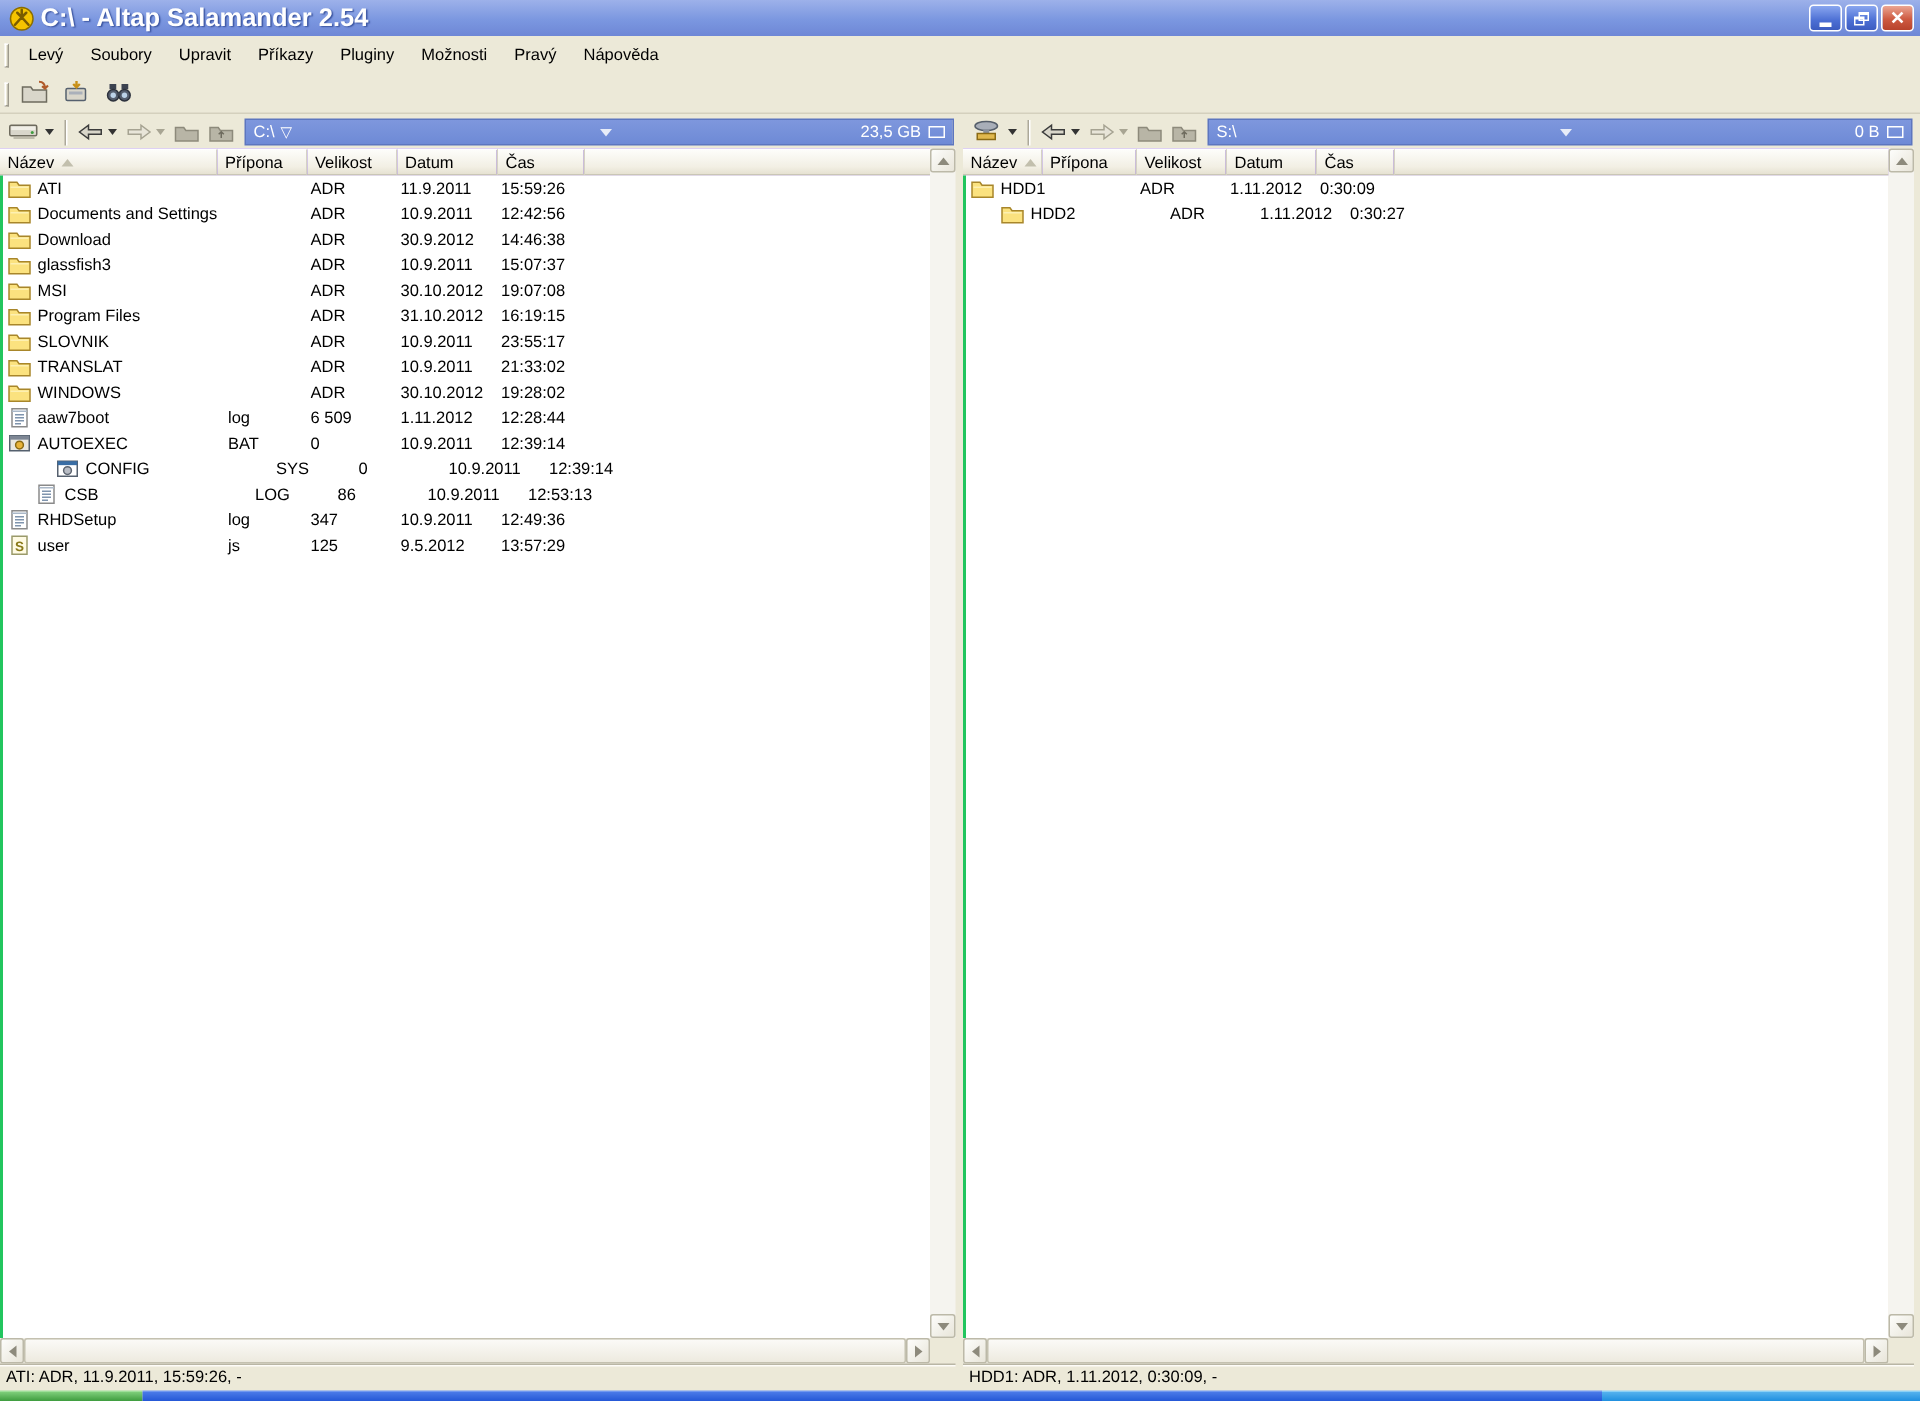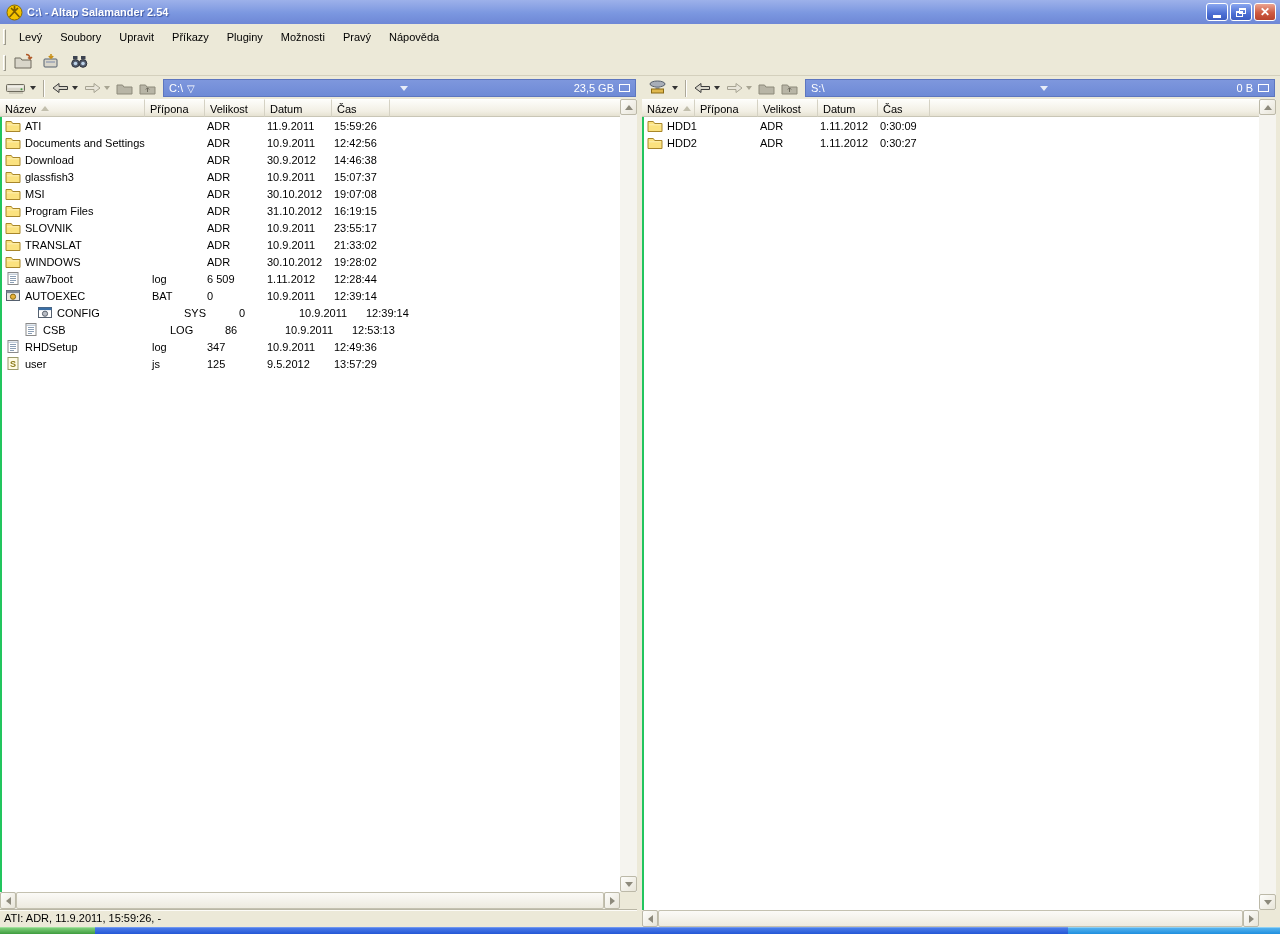--- a/index.html
+++ b/index.html
@@ -5,21 +5,21 @@
   * { margin:0; padding:0; box-sizing:border-box; }
   html,body { width:1280px; height:934px; overflow:hidden; }
   body { font-family:"Liberation Sans", sans-serif; font-size:11px; background:#ece9d8; color:#000; }
   .window { width:1280px; height:934px; display:flex; flex-direction:column; background:#ece9d8; }
 
   
   .titlebar { height:24px; flex:0 0 24px; display:flex; align-items:center;
     background:linear-gradient(#9db1ea 0%, #7b97e0 55%, #6e87d6 100%);
     padding:0 4px; }
   .title-icon { width:17px; height:17px; margin:0 4px 0 2px; flex:0 0 auto; }
-  .title-text { color:#fff; font-weight:bold; font-size:11px; text-shadow:1px 1px 1px #3a54a0; flex:1;
+  .title-text { color:#fff; font-weight:bold; font-size:17px; text-shadow:1px 1px 1px #3a54a0; flex:1;
     white-space:nowrap; overflow:hidden; }
   .tb-btns { display:flex; gap:2px; }
   .tbtn { width:22px; height:18px; border-radius:3px; border:1px solid #fff;
     display:flex; align-items:center; justify-content:center; cursor:default; }
   .tbtn.blue { background:linear-gradient(#89a6ef, #4c6fd4 60%, #3c5cc0); }
   .tbtn.red  { background:linear-gradient(#eba592, #ce5a41 55%, #b8432c); }
   .glyph-min { width:8px; height:3px; background:#fff; margin-top:8px; }
   .glyph-restore { position:relative; width:10px; height:9px; }
   .glyph-restore .r1 { position:absolute; right:0; top:0; width:7px; height:6px; border:1px solid #fff; border-top-width:2px; }
   .glyph-restore .r2 { position:absolute; left:0; bottom:0; width:7px; height:6px; border:1px solid #fff; border-top-width:2px; background:transparent; }
@@ -573,21 +573,21 @@
                   </svg>
                 </span>
                 <span>HDD1</span>
               </div>
               <div class="fcell ext"></div>
               <div class="fcell num">ADR</div>
               <div class="fcell num">1.11.2012</div>
               <div class="fcell num">0:30:09</div>
               <div class="fcell"></div>
             </div>
-            <div class="frow" style="grid-template-columns: 53px 63px 60px 60px 52px 1fr;">
+            <div class="frow" style="grid-template-columns: 53px 63px 60px 60px 52px 1fr; padding-left: 20px;">
               <div class="fcell name">
                 <span class="ficon">
                   <svg width="16" height="15" viewBox="0 0 16 15">
                     <path d="M1 3.5 h5.3 l1.4 2 H15 v8 H1 Z" fill="#fbe27f" stroke="#a8862a"></path>
                     <path d="M2 6.8 h12" stroke="#fdf0b2"></path>
                   </svg>
                 </span>
                 <span>HDD2</span>
               </div>
               <div class="fcell ext"></div>
@@ -610,20 +610,21 @@
           <div class="sb-btn">
               <div class="arr left"></div>
             </div>
           <div class="sb-track"></div>
           <div class="sb-btn">
               <div class="arr right"></div>
             </div>
         </div>
         <div class="corner"></div>
       </div>
+      <div class="statusbar">HDD1: ADR, 1.11.2012, 0:30:09, -</div>
     </div>
 
   </div>
 
   <div class="taskbar">
     <div class="tb-start"></div>
     <div class="tb-mid"></div>
     <div class="tb-tray"></div>
   </div>
 

